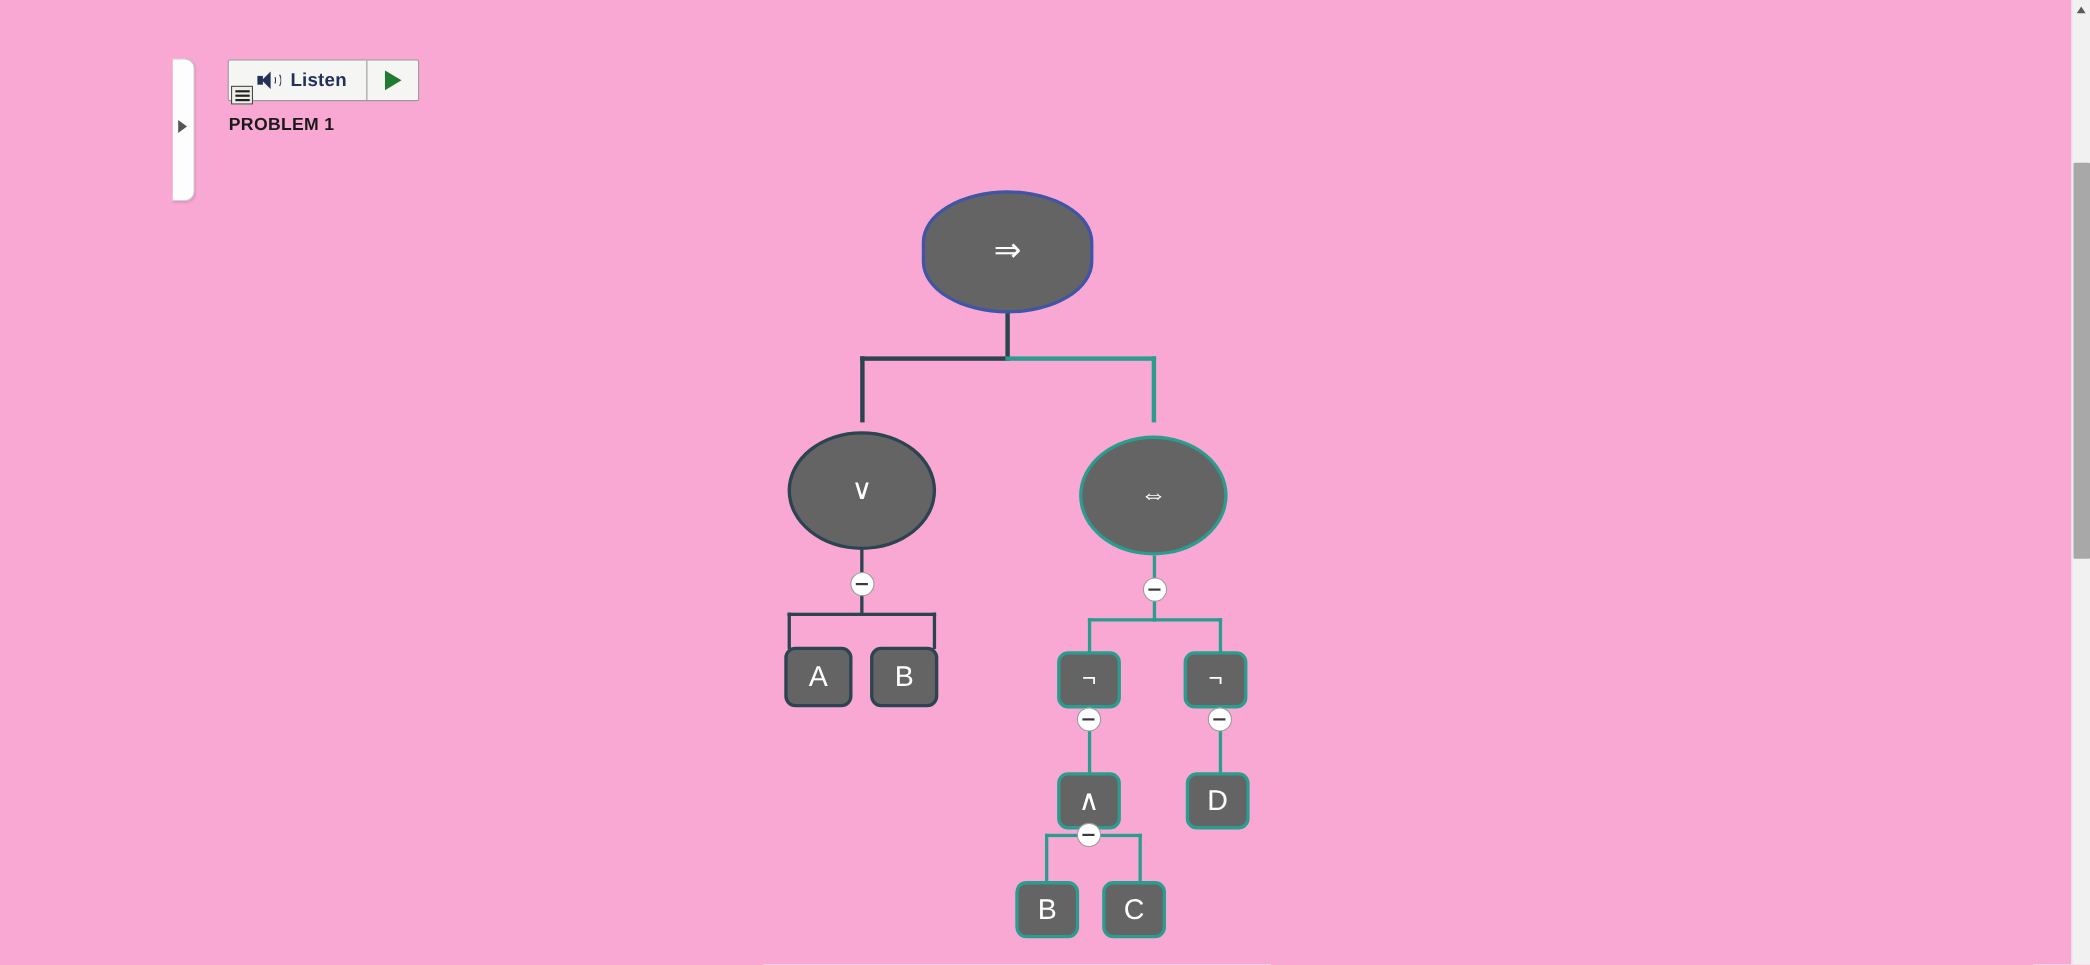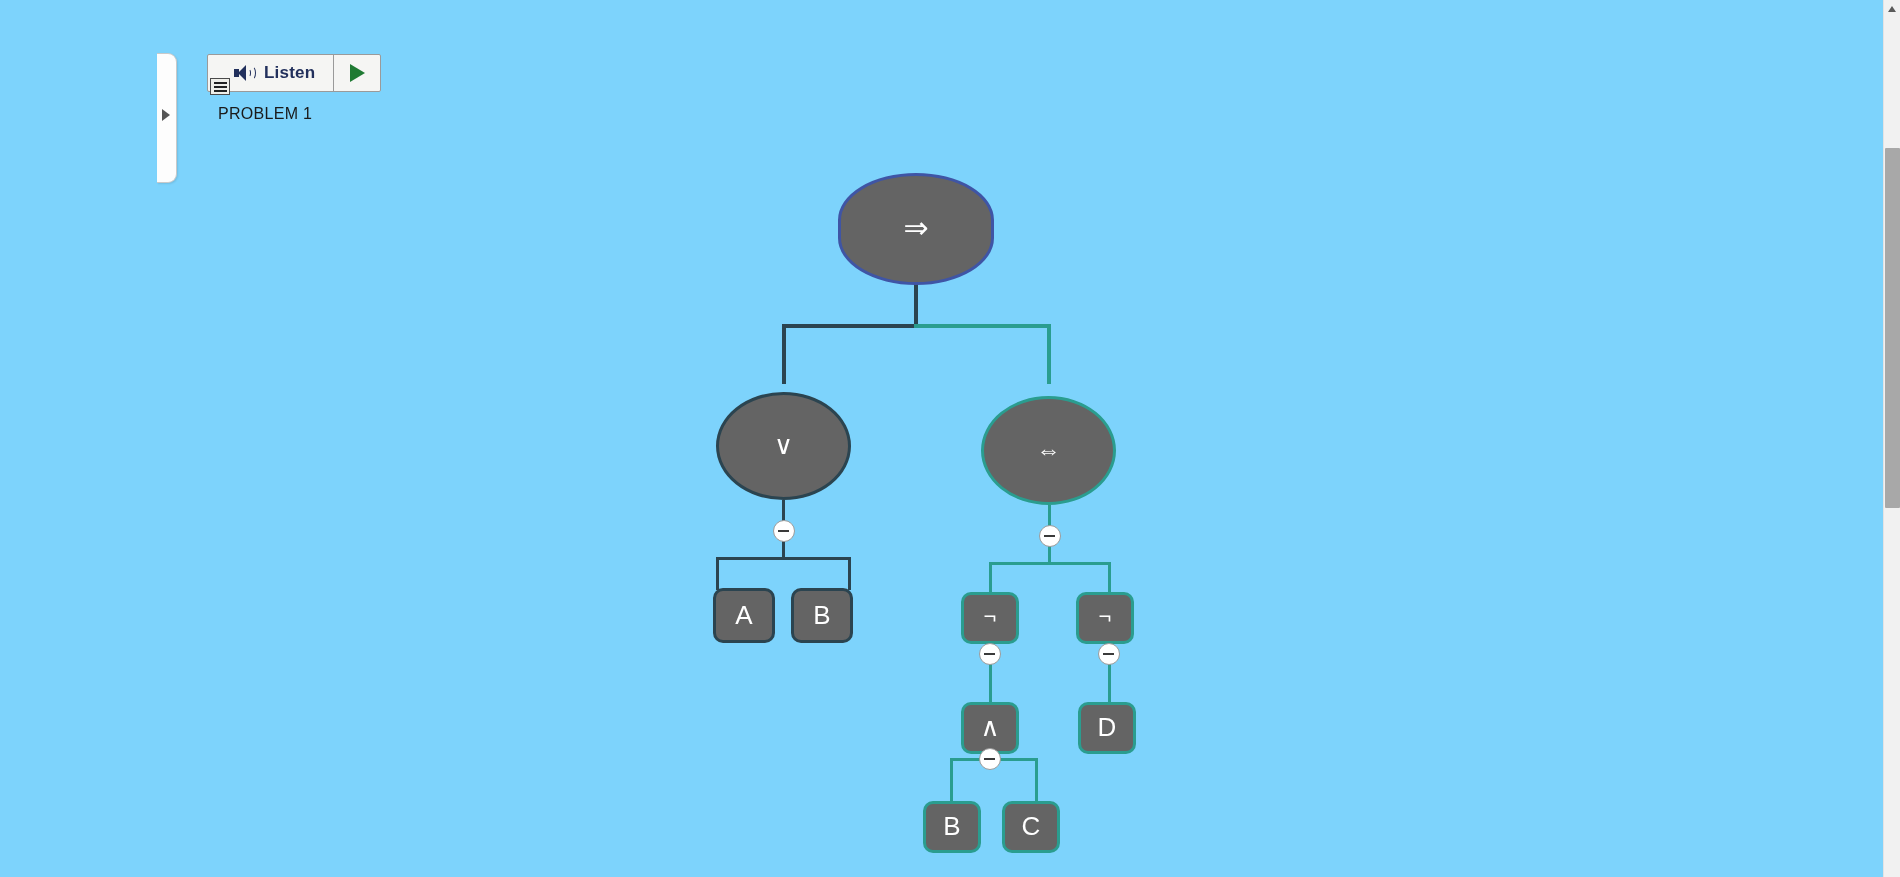--- a/index.html
+++ b/index.html
@@ -6,21 +6,21 @@
   html, body {
     margin: 0; padding: 0;
     width: 1900px; height: 877px;
     background: #ffffff;
     font-family: "Liberation Sans", sans-serif;
     overflow: hidden;
   }
   #page {
     position: relative;
     width: 1900px; height: 877px;
-    background: #7dd3fc;
+    background: #f9a8d4;
   }
 
   
   .side-tab {
     position: absolute;
     left: 157px; top: 53px;
     width: 20px; height: 130px;
     background: #fdfdfd;
     border: 1px solid #c9c9c9;
     border-left: none;
@@ -107,22 +107,22 @@
   .play-tri {
     width: 0; height: 0;
     border-left: 15px solid #1f7a32;
     border-top: 9px solid transparent;
     border-bottom: 9px solid transparent;
   }
 
   
   .problem-title {
     position: absolute;
-    left: 218px; top: 105px;
-    font-size: 16px; font-weight: normal;
+    left: 208px; top: 105px;
+    font-size: 16px; font-weight: bold;
     color: #1a1a1a;
     letter-spacing: .3px;
   }
   .problem-desc {
     position: absolute;
     left: 208px; top: 126px;
     font-size: 17px;
     color: #262626;
   }
 

